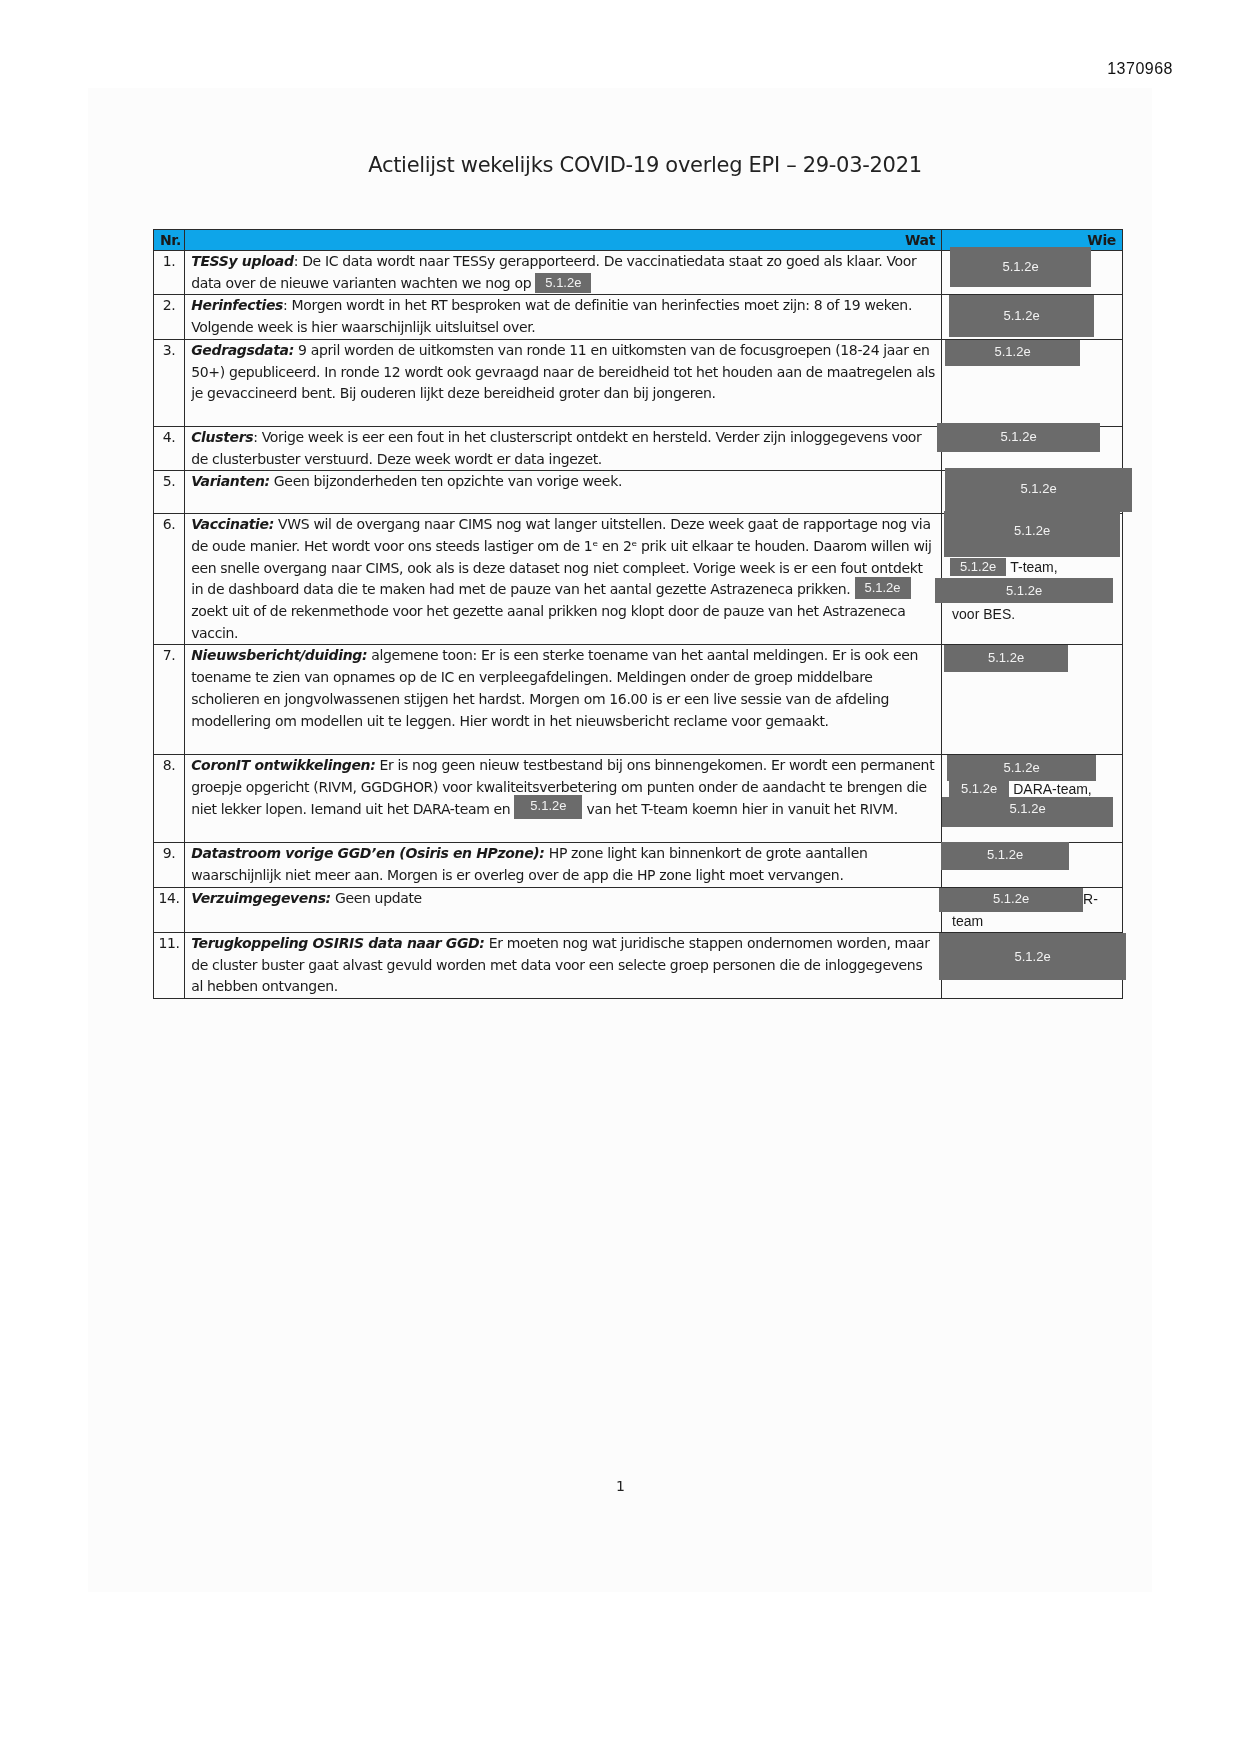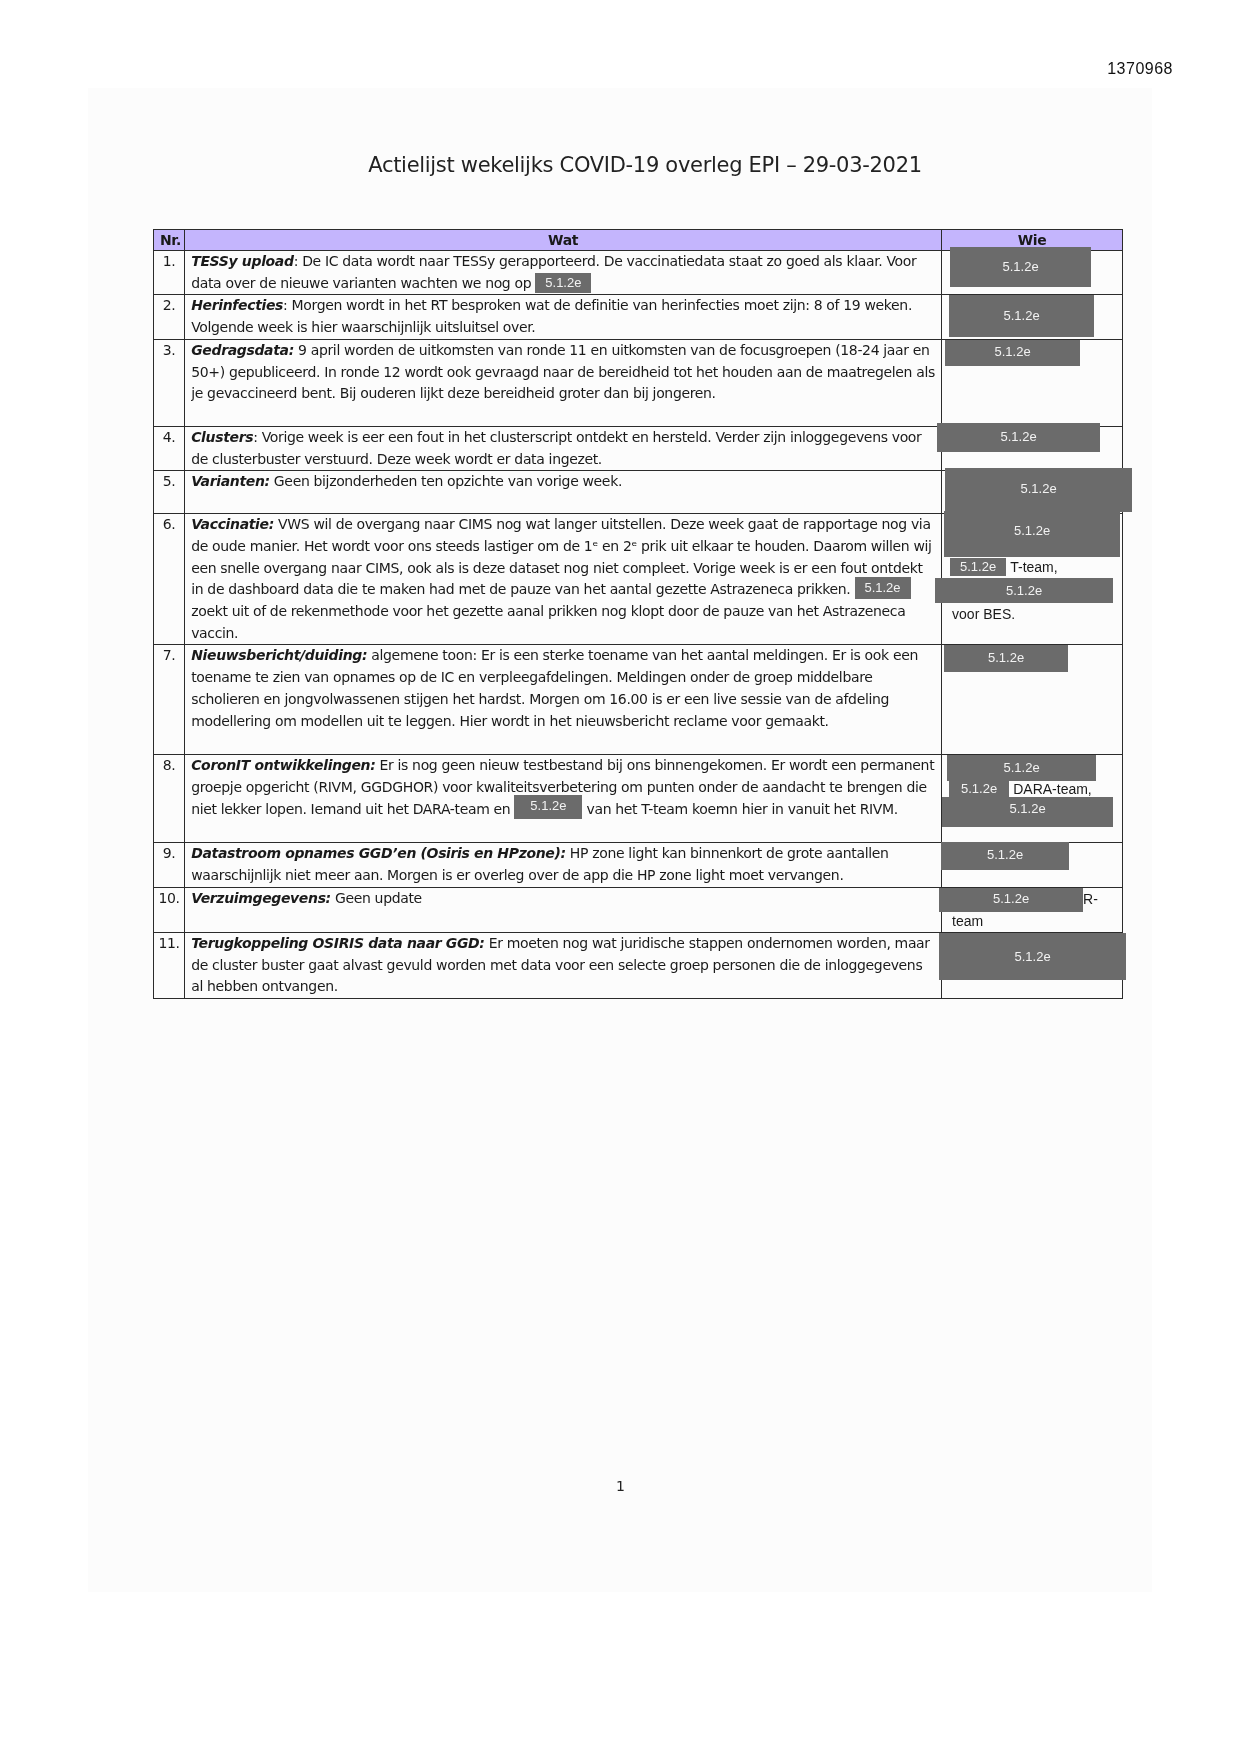--- a/index.html
+++ b/index.html
@@ -55,22 +55,22 @@
       color: #1a1a1a;
       table-layout: fixed;
     }
     .actions-table th, .actions-table td {
       border: 1px solid #2b2b2b;
       vertical-align: top;
       padding: 0 6px;
       letter-spacing: -0.35px;
     }
     .actions-table thead th {
-      background: #c4b5fd;
-      text-align: center;
+      background: #0ea5e9;
+      text-align: right;
       font-weight: bold;
       height: 20px;
       line-height: 20px;
     }
     .col-nr { width: 30px; }
     .col-wat { width: 728px; }
     .col-wie { width: 174px; }
     .actions-table td.nr {
       text-align: center;
       padding: 0 2px;
@@ -207,28 +207,28 @@
         <div style="height:16px;line-height:16px;padding-left:7px;overflow:visible">
           <span class="redact" style="width:60px;height:16px;line-height:16px">5.1.2e</span>
           <span class="wie-inline-text">DARA-team,</span>
         </div>
         <span class="wie-block" style="margin:0 0 0 0;width:171px;height:30px;line-height:24px">5.1.2e</span>
       </td>
     </tr>
 
     <tr style="height:44px">
       <td class="nr">9.</td>
-      <td class="wat"><b>Datastroom opnames GGD’en (Osiris en HPzone):</b><span></span><span> HP zone light kan binnenkort de grote aantallen waarschijnlijk niet meer aan. Morgen is er overleg over de app die HP zone light moet vervangen.</span></td>
+      <td class="wat"><b>Datastroom vorige GGD’en (Osiris en HPzone):</b><span></span><span> HP zone light kan binnenkort de grote aantallen waarschijnlijk niet meer aan. Morgen is er overleg over de app die HP zone light moet vervangen.</span></td>
       <td class="wie-cell" style="padding:0">
         <span class="wie-block" style="margin:-1px 0 0 -1px;width:128px;height:28px;line-height:26px">5.1.2e</span>
       </td>
     </tr>
 
     <tr style="height:44px">
-      <td class="nr">10.</td>
+      <td class="nr">14.</td>
       <td class="wat"><b>Verzuimgegevens:</b><span></span><span> Geen update</span></td>
       <td class="wie-cell" style="padding:0">
         <div style="height:22px;line-height:22px;white-space:nowrap">
           <span class="redact" style="width:144px;height:24px;line-height:22px;margin-left:-3px">5.1.2e</span><span class="wie-inline-text">R-</span>
         </div>
         <div class="wie-inline-text" style="padding-left:10px;line-height:22px">team</div>
       </td>
     </tr>
 
     <tr style="height:65px">

